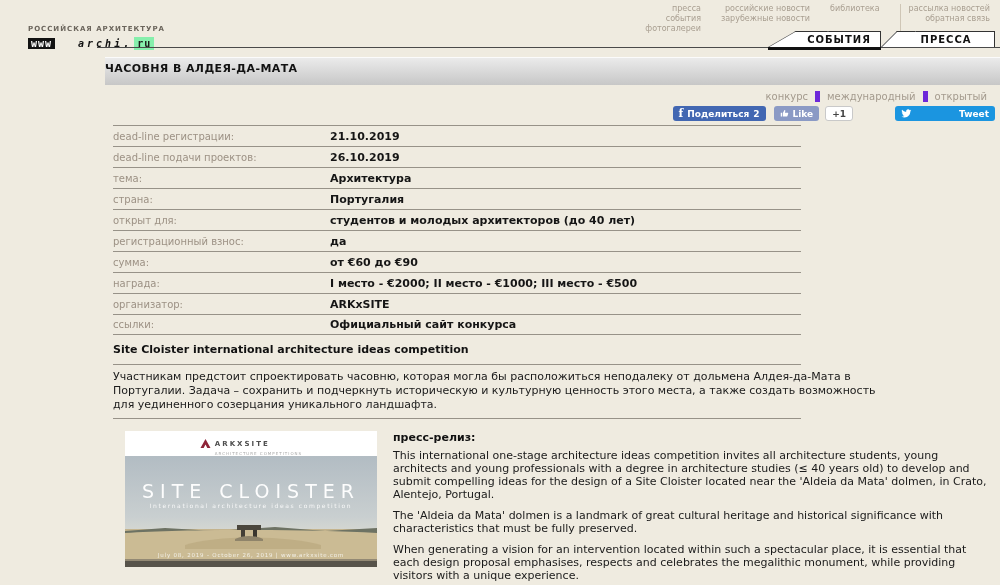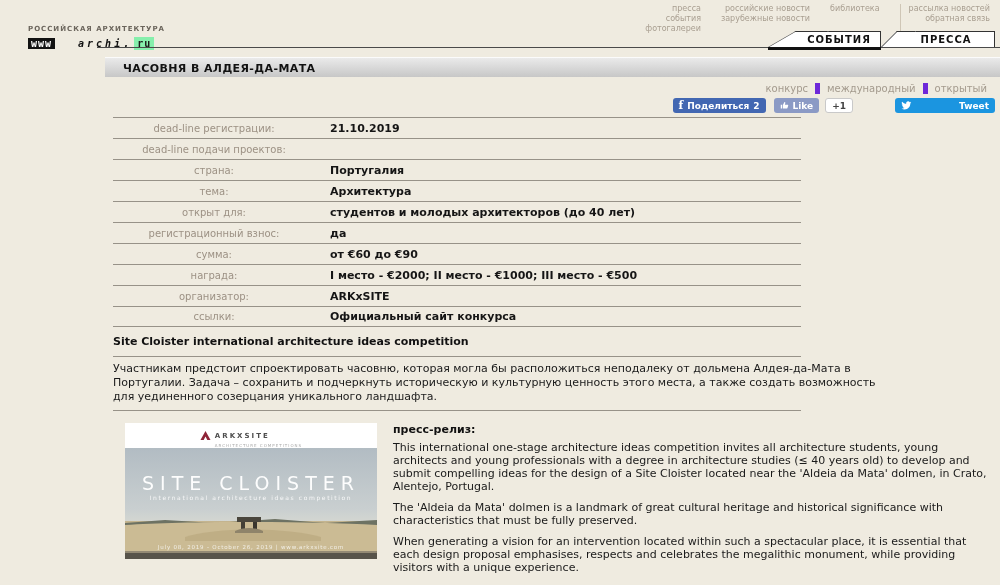--- a/index.html
+++ b/index.html
@@ -28,42 +28,42 @@
     border-left:1px solid #333; border-top:1px solid #333; }
   .tab-events { left:798px; width:83px; }
   .tab-events::before { left:-16px; width:32px; transform:skewX(-60deg); }
   .tab-events::after { content:""; position:absolute; left:-30px; right:-1px; top:100%;
     height:3px; background:#111; }
   .tab-press { left:898px; width:97px; }
   .tab-press::before { left:-9px; width:18px; transform:skewX(-45deg); }
   .tab span { position:relative; z-index:2; }
 
   
-  #titlebar { margin-left:105px; height:20px; line-height:24px; padding-left:18px;
+  #titlebar { margin-left:105px; height:28px; line-height:24px; 
     background:linear-gradient(#ececec,#c7c7c7); box-shadow:inset 0 1px 0 #fbfbfb;
     font-size:11px; font-weight:bold; letter-spacing:.4px; color:#121212; }
   #metarow { height:21px; padding:6px 6px 0 0; text-align:right; font-size:10px; }
   #metarow a { color:#a39a8d; text-decoration:none; cursor:pointer; padding:0 7px; }
   #metarow a + a { border-left:5px solid #6d28d9; }
   #socialrow { height:19px; display:flex; justify-content:flex-end; align-items:flex-start;
     padding-right:5px; gap:6px; }
   .sbtn { height:15px; border-radius:3px; color:#fff; font-size:9px; font-weight:bold;
     display:flex; align-items:center; gap:4px; padding:0 6px; cursor:pointer; }
   .sbtn.fb { background:#4267b2; }
   .sbtn.like { background:#8b9ac5; margin-left:2px; }
   .sbtn.plus1 { background:#fff; color:#444; border:1px solid #c9c9c9; margin-right:36px; }
   .sbtn.tweet { background:#1b95e0;gap:47px; }
   .fb-f { font-family:"DejaVu Serif","Liberation Serif",serif; font-size:11px; }
 
   
   #details { margin-left:113px; width:688px; }
   .drow { display:grid; grid-template-columns:210px 1fr; height:21px; align-items:center;
     border-top:1px solid #979288; }
   .drow:last-child { border-bottom:1px solid #979288; }
-  .dlabel { text-align:center; font-size:10px; color:#9c9184; padding-right:8px; }
+  .dlabel { text-align:left; font-size:10px; color:#9c9184; padding-right:8px; }
   .dvalue { font-size:11px; font-weight:bold; color:#151515; padding-left:7px; }
   .dvalue a { color:#151515; text-decoration:none; cursor:pointer; }
 
   
   #article { margin-left:113px; }
   #article h2 { font-size:11px; font-weight:bold; color:#111; padding:8px 0 8px 0; }
   .rule { width:688px; border-top:1px solid #979288; }
   #intro { width:778px; font-size:11px; line-height:14px; color:#1a1a1a; margin:5px 0 6px 0; }
 
   #contentrow { display:flex; margin-top:12px; margin-left:125px; }
@@ -155,28 +155,29 @@
   </div>
 </div>
 
 <div id="details">
   <div class="drow">
       <span class="dlabel">dead-line регистрации:</span>
       <span class="dvalue">21.10.2019</span>
     </div>
   <div class="drow">
       <span class="dlabel">dead-line подачи проектов:</span>
+      <span class="dvalue">26.10.2019</span>
+    </div>
+  <div class="drow">
+      <span class="dlabel">тема:</span>
+      <span class="dvalue">Архитектура</span>
     </div>
   <div class="drow">
       <span class="dlabel">страна:</span>
       <span class="dvalue">Португалия</span>
-    </div>
-  <div class="drow">
-      <span class="dlabel">тема:</span>
-      <span class="dvalue">Архитектура</span>
     </div>
   <div class="drow">
       <span class="dlabel">открыт для:</span>
       <span class="dvalue">студентов и молодых архитекторов (до 40 лет)</span>
     </div>
   <div class="drow">
       <span class="dlabel">регистрационный взнос:</span>
       <span class="dvalue">да</span>
     </div>
   <div class="drow">

